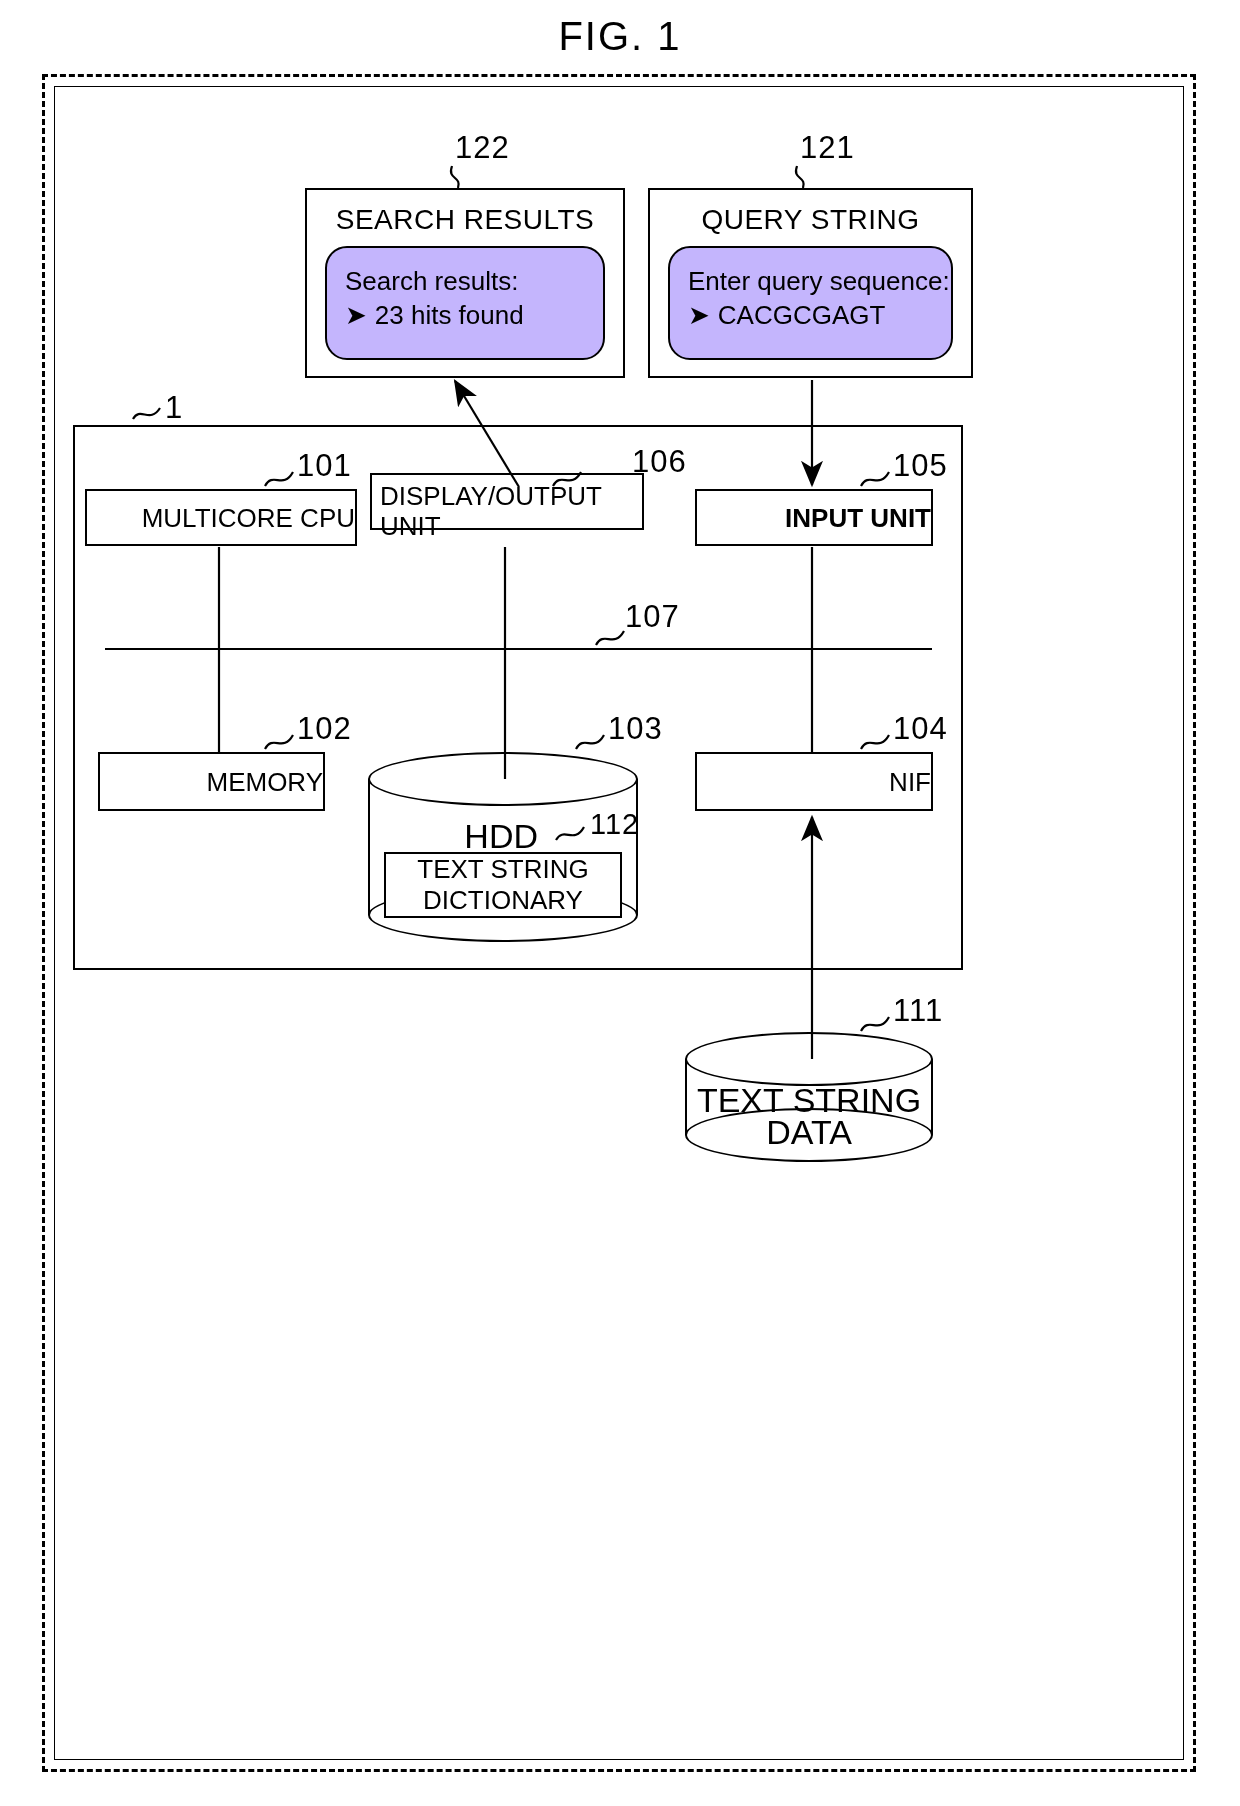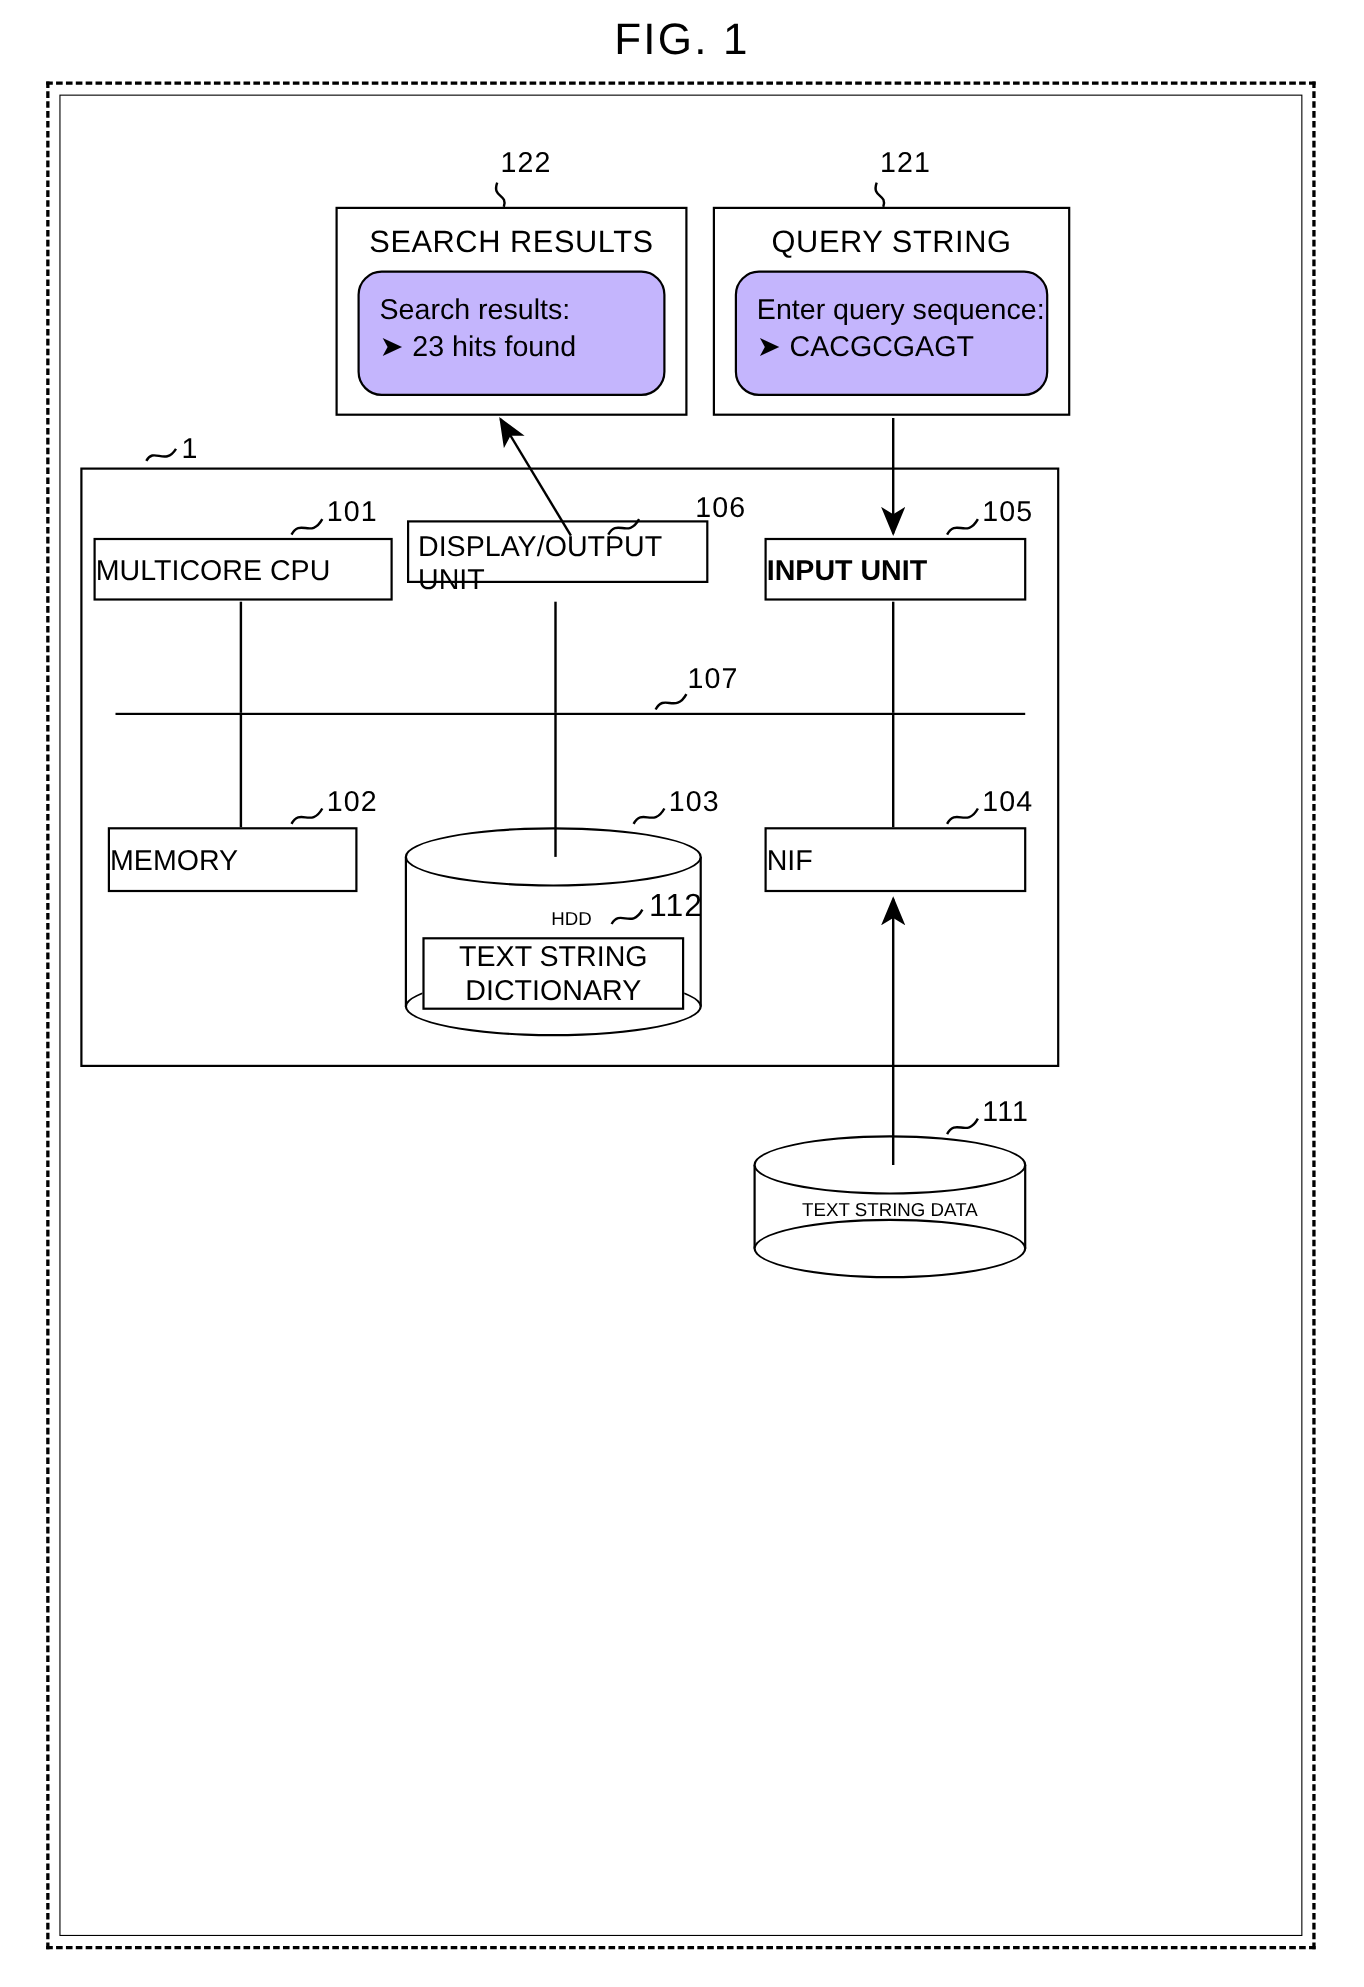--- a/index.html
+++ b/index.html
@@ -109,41 +109,41 @@
   }
 
   
   .sysbox {
     position: absolute;
     border: 2.5px solid #000;
     box-sizing: border-box;
     background: #fff;
     display: flex;
     align-items: center;
-    justify-content: flex-start;
+    justify-content: flex-end;
   }
   .sysbox span {
     font-size: 26px;
     line-height: 30px;
     text-align: center;
     white-space: pre-line;
   }
   .sysbox.lefttext {
     justify-content: flex-start;
     align-items: flex-start;
   }
   .sysbox.lefttext span {
     text-align: left;
     padding: 6px 0 0 8px;
   }
 
   
   .ref {
     position: absolute;
-    font-size: 26px;
+    font-size: 31px;
     line-height: 31px;
     letter-spacing: 1px;
   }
   .hline {
     position: absolute;
     height: 0;
     border-top: 2px solid #000;
   }
 
   svg.overlay {
@@ -176,21 +176,21 @@
     height: 54px;
     border: 2.5px solid #000;
     border-radius: 50%;
     box-sizing: border-box;
     background: #fff;
   }
   .cyl-caption {
     position: absolute;
     width: 100%;
     text-align: center;
-    font-size: 17px;
+    font-size: 34px;
     line-height: 32px;
   }
   .inner-box {
     position: absolute;
     border: 2.5px solid #000;
     box-sizing: border-box;
     background: #fff;
     display: flex;
     align-items: center;
     justify-content: center;

